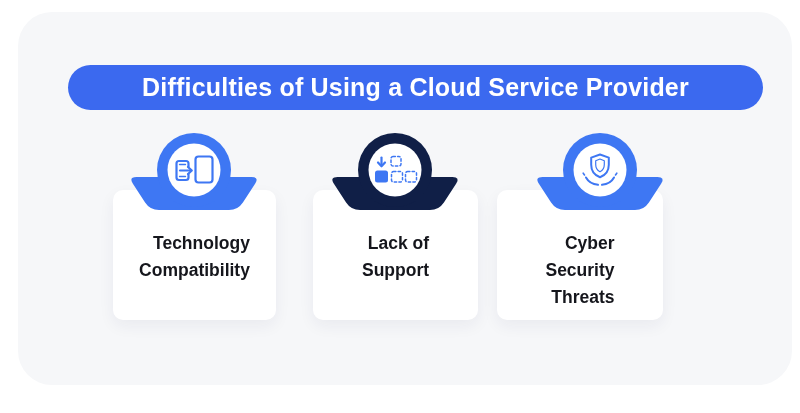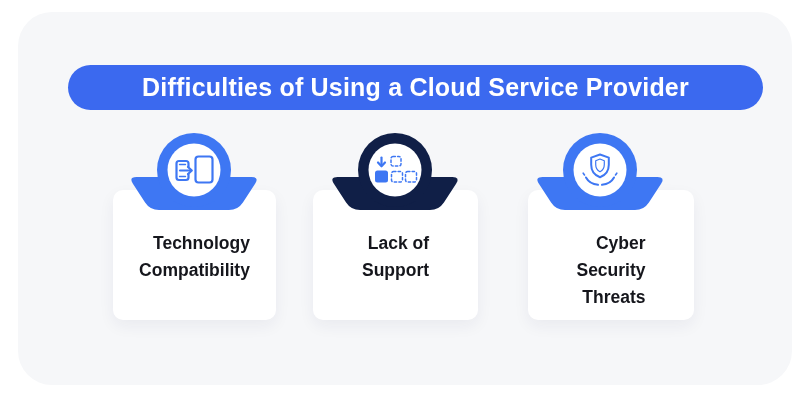--- a/index.html
+++ b/index.html
@@ -28,21 +28,21 @@
   .title-banner span{
     color:#ffffff;font-size:25px;font-weight:bold;letter-spacing:.2px;white-space:nowrap;
   }
   .card{
     position:absolute;top:190px;height:130px;background:var(--card-bg);
     border-radius:10px;box-shadow:0 6px 16px rgba(30,41,80,.06);
     display:flex;justify-content:center;
   }
   .card-1{left:113px;width:163px;}
   .card-2{left:313px;width:165px;}
-  .card-3{left:528px;width:166px;}
+  .card-3{left:497px;width:166px;}
   .card-label{
     margin-top:40px;text-align:right;white-space:pre-line;
     color:var(--text-dark);font-size:17.5px;line-height:1.55;font-weight:600;
   }
   .badge{position:absolute;top:133px;width:150px;height:85px;}
   .badge-1{left:119px;}
   .badge-2{left:320px;}
   .badge-3{left:525px;}
   .badge-blue .shape{fill:var(--badge-blue);}
   .badge-navy .shape{fill:var(--badge-navy);}

